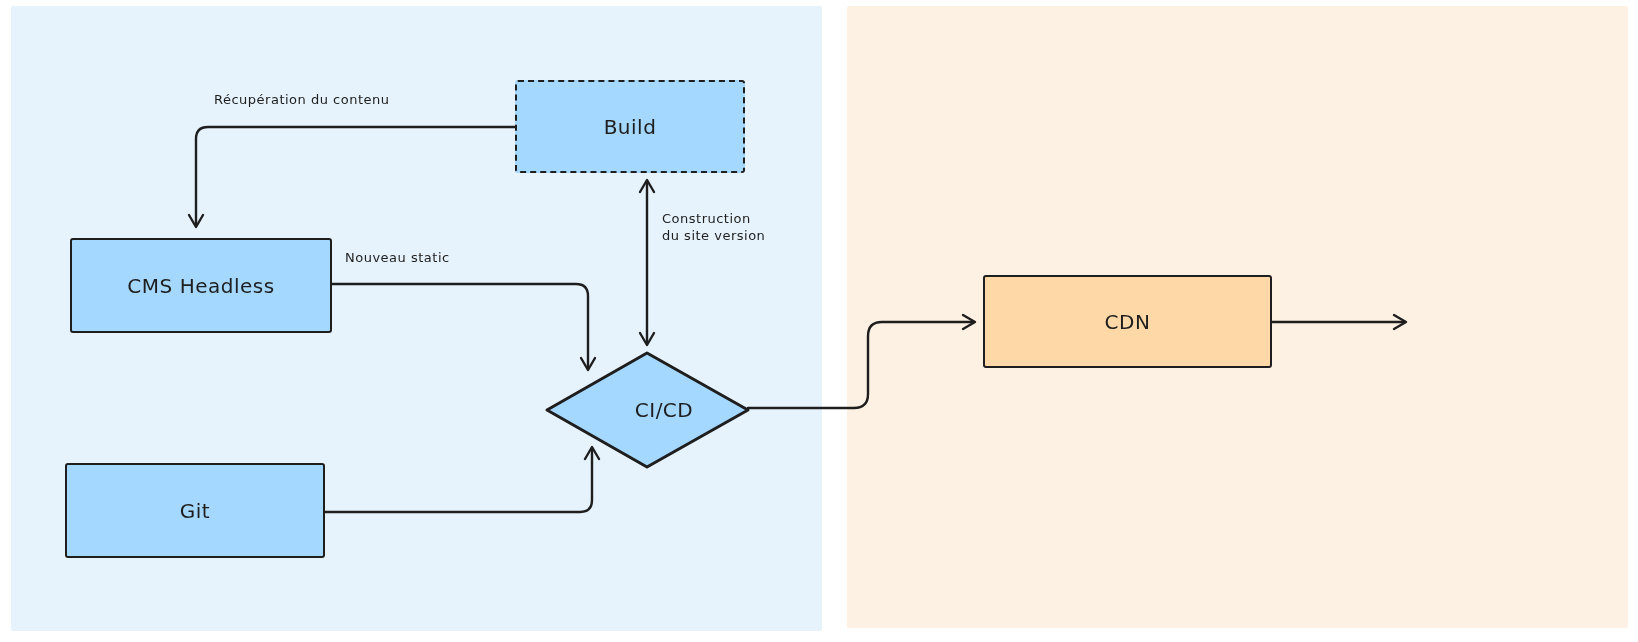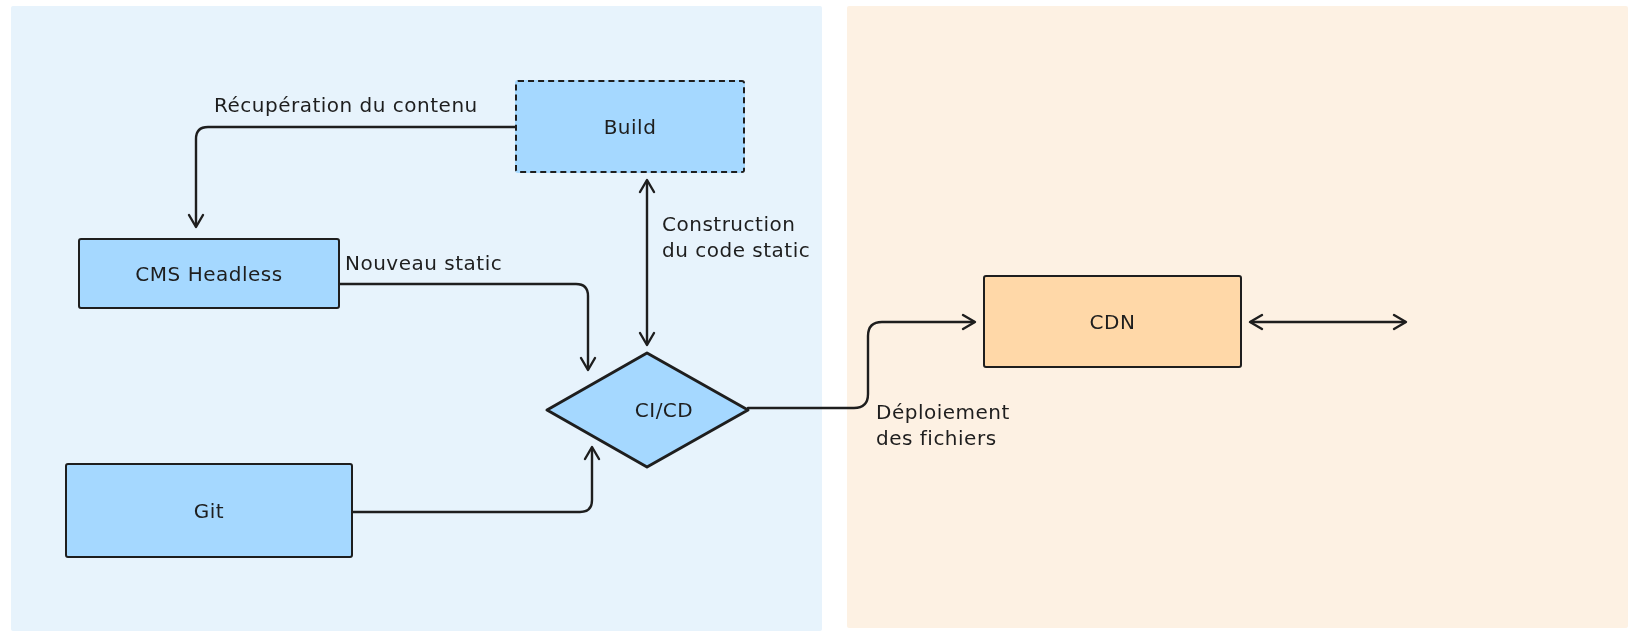--- a/index.html
+++ b/index.html
@@ -24,27 +24,27 @@
   .edges{position:absolute;left:0;top:0;width:1638px;height:642px}
   .node{
     position:absolute;display:flex;align-items:center;justify-content:center;
     font-size:20px;letter-spacing:.5px;color:var(--stroke);text-align:center;
   }
   .box{border:2.5px solid var(--stroke);border-radius:3px}
   .blue-fill{background:var(--node-fill-blue)}
   .orange-fill{background:var(--node-fill-orange)}
   .dashed{border-style:dashed}
   .node-build{left:515px;top:80px;width:230px;height:93px}
-  .node-cms{left:78px;top:238px;width:262px;height:71px}
-  .node-git{left:65px;top:463px;width:288px;height:95px}
-  .node-cdn{left:983px;top:275px;width:259px;height:93px}
+  .node-cms{left:70px;top:238px;width:262px;height:95px}
+  .node-git{left:65px;top:463px;width:260px;height:95px}
+  .node-cdn{left:983px;top:275px;width:289px;height:93px}
   .node-client{left:1414px;top:241px;width:164px;height:164px;border:3px solid var(--stroke);border-radius:50%}
   .node-cicd{left:564px;top:353px;width:200px;height:114px;border:none;background:transparent}
   .edge-label{
-    position:absolute;font-size:20px;letter-spacing:.5px;white-space:pre-line;
+    position:absolute;font-size:13px;letter-spacing:.5px;white-space:pre-line;
     line-height:1.3;color:var(--stroke);
   }
   .lbl-recuperation{left:214px;top:92px}
   .lbl-nouveau{left:345px;top:250px}
   .lbl-construction{left:662px;top:211px}
   .lbl-nouvelle{left:342px;top:518px}
   .lbl-deploiement{left:876px;top:399px}
 </style>
 </head>
 <body>
@@ -88,17 +88,15 @@
   </div>
 
   <div class="node box orange-fill node-cdn">
     <span>CDN</span>
   </div>
 
 
   <div class="edge-label lbl-recuperation">Récupération du contenu</div>
   <div class="edge-label lbl-nouveau">Nouveau static</div>
   <div class="edge-label lbl-construction">Construction
-du code static</div>
-  <div class="edge-label lbl-deploiement">Déploiement
-des fichiers</div>
+du site version</div>
 
 </div>
 
 </body></html>

